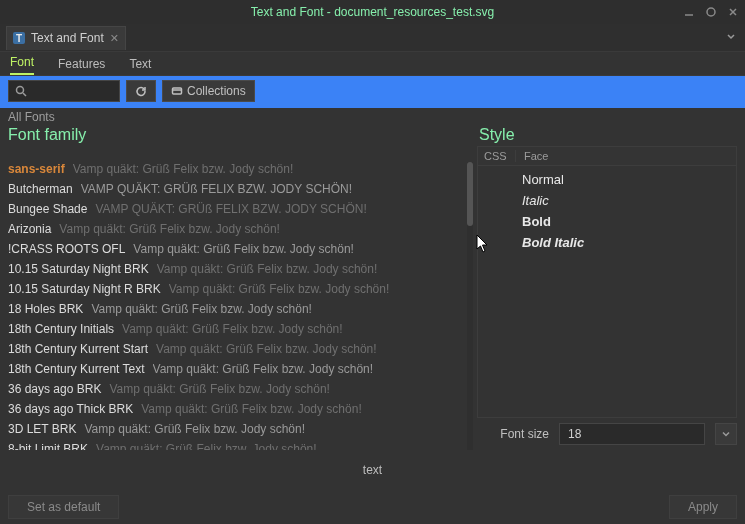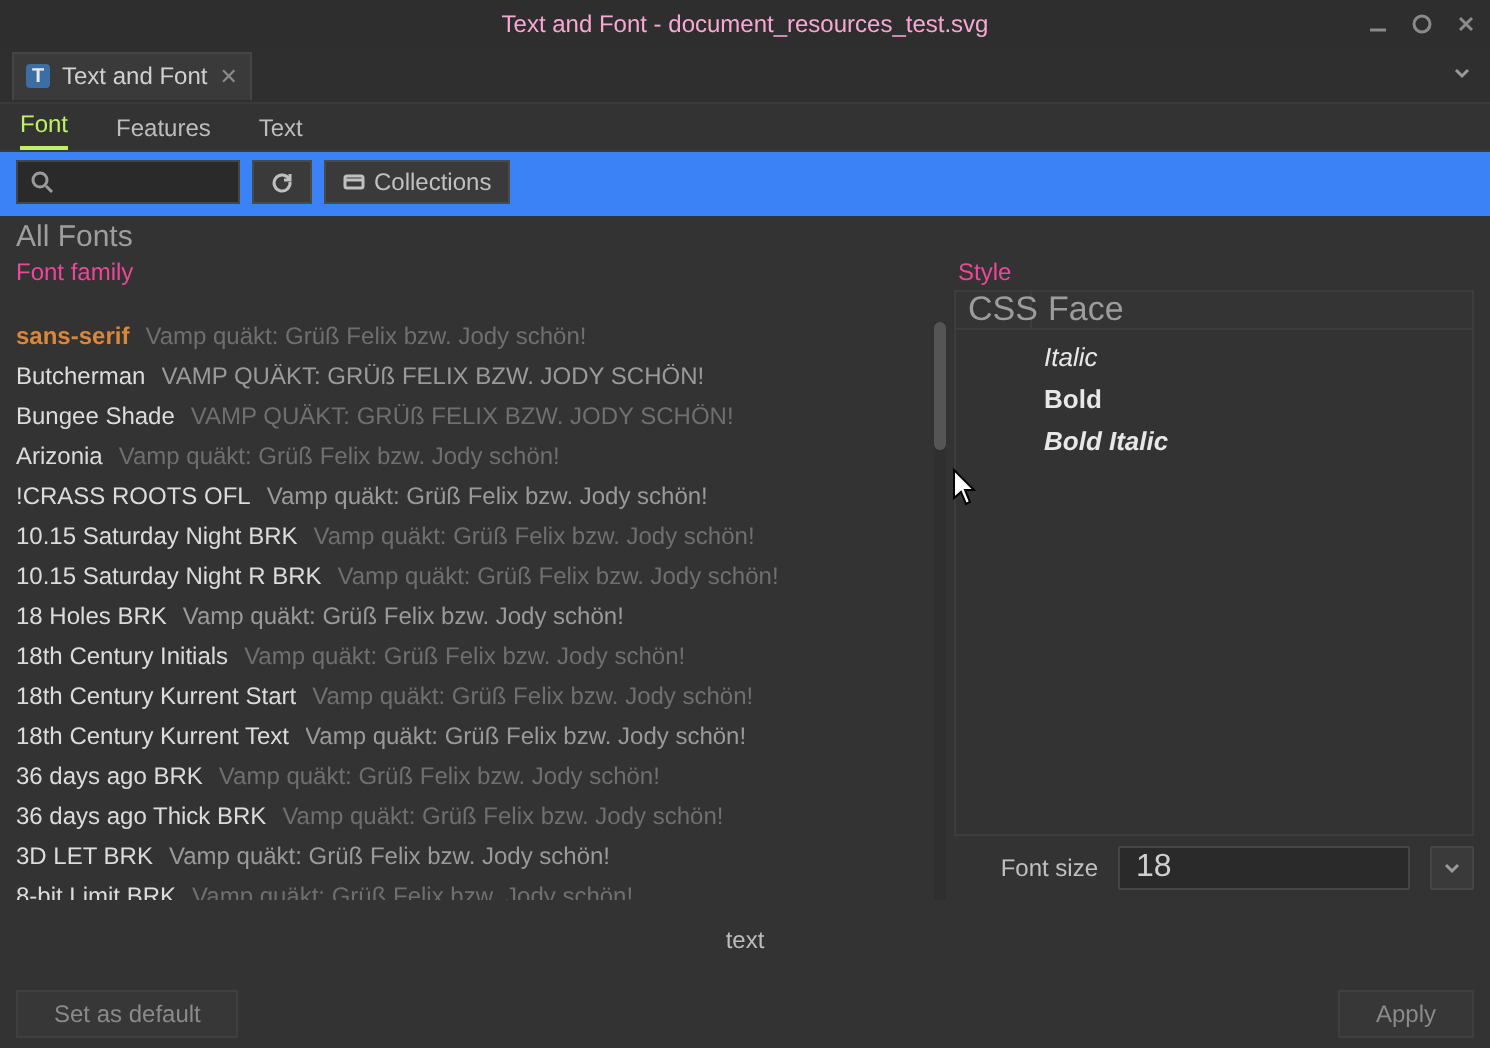--- a/index.html
+++ b/index.html
@@ -1,19 +1,19 @@
 <!DOCTYPE html>
 <html><head>
 <meta charset="utf-8">
 <style>
   * { box-sizing: border-box; margin: 0; padding: 0; font-family: "Segoe UI", "Helvetica Neue", Arial, sans-serif; }
   html, body { width: 745px; height: 524px; background: #2b2b2b; color: #c0c0c0; overflow: hidden; font-size: 12px; }
   .window { width: 745px; height: 524px; background: #333333; display: flex; flex-direction: column; }
   
-  .titlebar { height: 24px; background: #2e2e2e; display: flex; align-items: center; justify-content: center; position: relative; font-size: 12px; color: #f9a8d4; }
+  .titlebar { height: 24px; background: #2e2e2e; display: flex; align-items: center; justify-content: center; position: relative; font-size: 12px; color: #86efac; }
   .titlebar .win-controls { position: absolute; right: 6px; top: 0; height: 24px; display: flex; align-items: center; gap: 10px; }
   .win-icon { width: 12px; height: 12px; display: inline-flex; align-items: center; justify-content: center; color: #8a8a8a; }
   .win-icon svg { width: 12px; height: 12px; stroke: currentColor; fill: none; stroke-width: 1.5; }
   
   .tabbar { height: 28px; background: #2f2f2f; display: flex; align-items: center; padding-left: 6px; gap: 4px; border-bottom: 1px solid #3a3a3a; }
   .tab { height: 24px; background: #3a3a3a; display: flex; align-items: center; padding: 0 6px 0 6px; gap: 6px; border: 1px solid #454545; border-bottom: none; color: #d0d0d0; font-size: 12px; }
   .tab .close-x { color: #8a8a8a; font-size: 11px; }
   .tab .t-icon { width: 12px; height: 12px; display: inline-flex; align-items: center; justify-content: center; background: #3b6fa3; color: #e8e8e8; font-weight: bold; font-size: 10px; border-radius: 2px; }
   .tabbar .right { margin-left: auto; margin-right: 8px; }
   .chev { color: #9a9a9a; }
@@ -22,48 +22,48 @@
   .subnav .navitem { padding-bottom: 4px; }
   .subnav .navitem.active { color: #bef264; border-bottom: 2px solid #bef264; margin-top: 24px; }
   
   .toolbar { height: 32px; display: flex; align-items: flex-start; padding: 4px 8px; gap: 6px; background: #3b82f6; }
   .search { flex: 0 0 112px; height: 22px; background: #2a2a2a; border: 1px solid #454545; display: flex; align-items: center; padding: 0 6px; color: #9a9a9a; }
   .search svg { width: 12px; height: 12px; stroke: #9a9a9a; fill: none; stroke-width: 1.5; }
   .btn { height: 22px; min-width: 26px; background: #3a3a3a; border: 1px solid #4a4a4a; display: inline-flex; align-items: center; justify-content: center; padding: 0 8px; color: #c0c0c0; font-size: 12px; gap: 4px; }
   .btn svg { width: 12px; height: 12px; stroke: #c0c0c0; fill: none; stroke-width: 1.5; }
   
   .content { flex: 1 1 auto; display: flex; flex-direction: column; }
-  .allfonts { padding: 2px 8px 0 8px; font-size: 15px; color: #9e9e9e; }
+  .allfonts { padding: 2px 8px 0 8px; font-size: 12px; color: #9e9e9e; }
   .split { flex: 1 1 auto; display: flex; min-height: 0; }
   .leftpane { flex: 1 1 auto; display: flex; flex-direction: column; min-width: 0; }
   .rightpane { flex: 0 0 272px; display: flex; flex-direction: column; padding: 0 8px 0 4px; }
-  .section-header { font-size: 12px; color: #ec4899; padding: 2px 8px 2px 8px; }
+  .section-header { font-size: 16px; color: #86efac; padding: 2px 8px 2px 8px; }
   
   .font-list-wrap { position: relative; flex: 1 1 auto; overflow: hidden; margin: 16px 0 0 8px; }
   .font-list { position: absolute; inset: 0 8px 0 0; overflow: hidden; }
   .font-row { display: flex; align-items: baseline; gap: 8px; height: 20px; white-space: nowrap; color: #cfcfcf; }
   .font-row.selected .fname { color: #d9873a; font-weight: bold; }
   .fname { font-weight: normal; font-size: 12px; color: #dcdcdc; flex: 0 0 auto; }
   .fsample { font-size: 12px; color: #9a9a9a; flex: 1 1 auto; overflow: hidden; text-overflow: ellipsis; }
   .fsample.dim { color: #6f6f6f; }
   .scrollbar { position: absolute; right: 0; top: 0; width: 6px; height: 100%; background: #2f2f2f; }
   .thumb { position: absolute; left: 0; top: 0; width: 6px; height: 64px; background: #555; border-radius: 3px; }
   
-  .style-head-row { display: flex; align-items: center; height: 20px; border: 1px solid #3d3d3d; background: #343434; font-size: 17px; color: #9c9c9c; }
+  .style-head-row { display: flex; align-items: center; height: 20px; border: 1px solid #3d3d3d; background: #343434; font-size: 11px; color: #9c9c9c; }
   .style-head-row .css { width: 38px; padding-left: 6px; border-right: 1px solid #3d3d3d; }
   .style-head-row .face { flex: 1; padding-left: 8px; }
   .style-list { border: 1px solid #3d3d3d; border-top: none; flex: 1 1 auto; padding: 6px 0 0 44px; display: flex; flex-direction: column; gap: 6px; font-size: 13px; color: #e8e8e8; }
   .style-normal {}
   .style-italic { font-style: italic; }
   .style-bold { font-weight: bold; }
   .style-bolditalic { font-weight: bold; font-style: italic; }
   
   .sizerow { height: 32px; display: flex; align-items: center; gap: 10px; padding: 4px 0; }
   .sizerow .lbl { flex: 0 0 auto; width: 72px; text-align: right; font-size: 12px; color: #c0c0c0; }
-  .sizefield { flex: 1 1 auto; height: 22px; background: #2a2a2a; border: 1px solid #454545; display: flex; align-items: center; padding: 0 8px; color: #d0d0d0; font-size: 16px; }
+  .sizefield { flex: 1 1 auto; height: 22px; background: #2a2a2a; border: 1px solid #454545; display: flex; align-items: center; padding: 0 8px; color: #d0d0d0; font-size: 12px; }
   .sizedrop { width: 22px; height: 22px; background: #3a3a3a; border: 1px solid #454545; display: flex; align-items: center; justify-content: center; color: #9a9a9a; }
   
   .echo { height: 40px; display: flex; align-items: center; justify-content: center; color: #bdbdbd; font-size: 12px; }
   
   .bottom { height: 34px; display: flex; align-items: center; padding: 0 8px; gap: 20px; }
   .bottom .spacer { flex: 1; }
   .bigbtn { height: 24px; padding: 0 18px; border: 1px solid #3f3f3f; background: #373737; color: #8a8a8a; display: inline-flex; align-items: center; justify-content: center; font-size: 12px; }
   
   .cursor { position: absolute; width: 14px; height: 20px; left: 476px; top: 234px; pointer-events: none; }
   .cursor svg { width: 14px; height: 20px; }
@@ -212,20 +212,21 @@
         </div>
       </div>
 
       <div class="rightpane">
         <div class="section-header" style="padding-left:2px">Style</div>
         <div class="style-head-row">
           <div class="css">CSS</div>
           <div class="face">Face</div>
         </div>
         <div class="style-list">
+          <div class="style-normal">Normal</div>
           <div class="style-italic">Italic</div>
           <div class="style-bold">Bold</div>
           <div class="style-bolditalic">Bold Italic</div>
         </div>
         <div class="sizerow">
           <div class="lbl">Font size</div>
           <div class="sizefield">18</div>
           <div class="sizedrop">
             <svg width="10" height="10" viewBox="0 0 10 10">
                 <polyline points="2,3.5 5,6.5 8,3.5" fill="none" stroke="#9a9a9a" stroke-width="1.5"></polyline>

